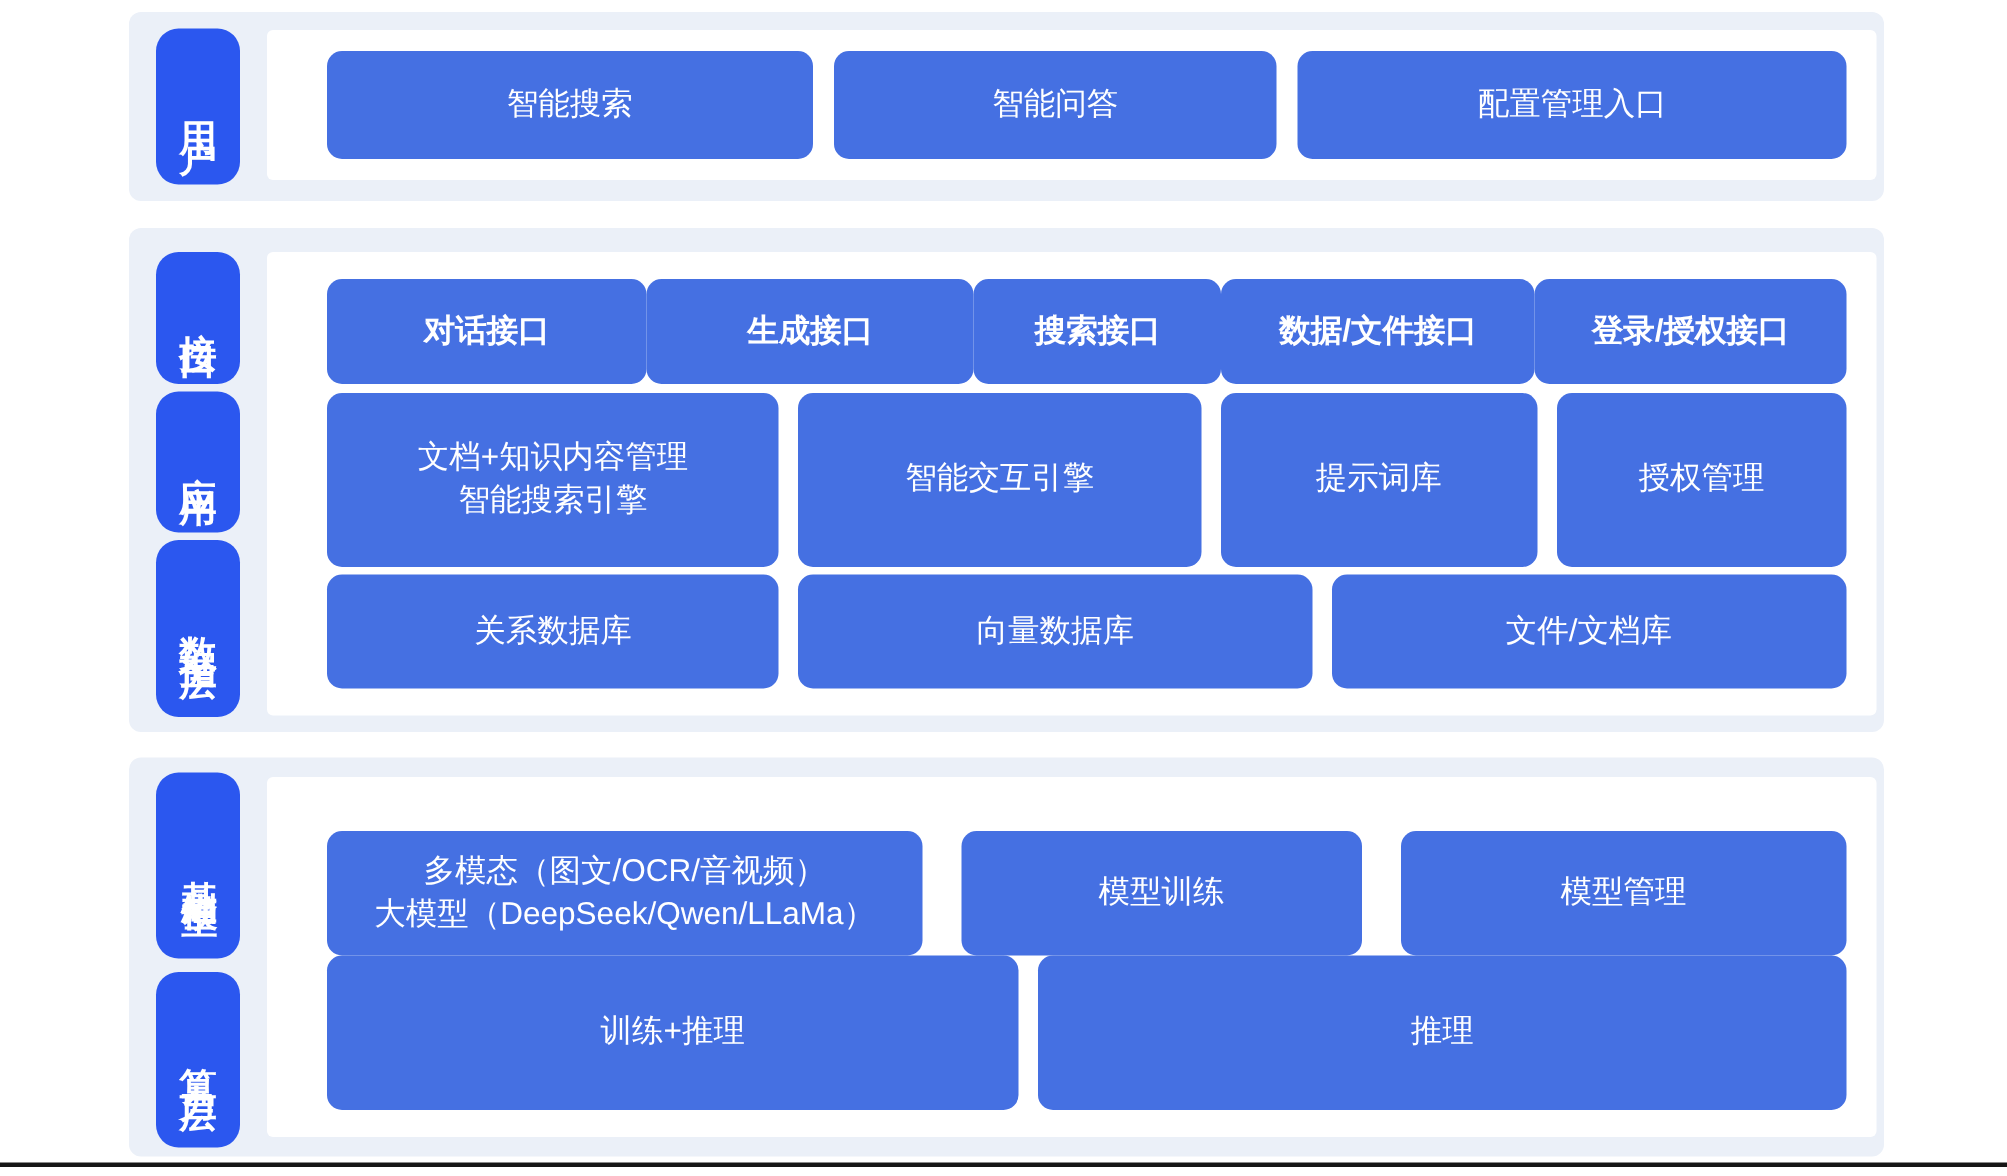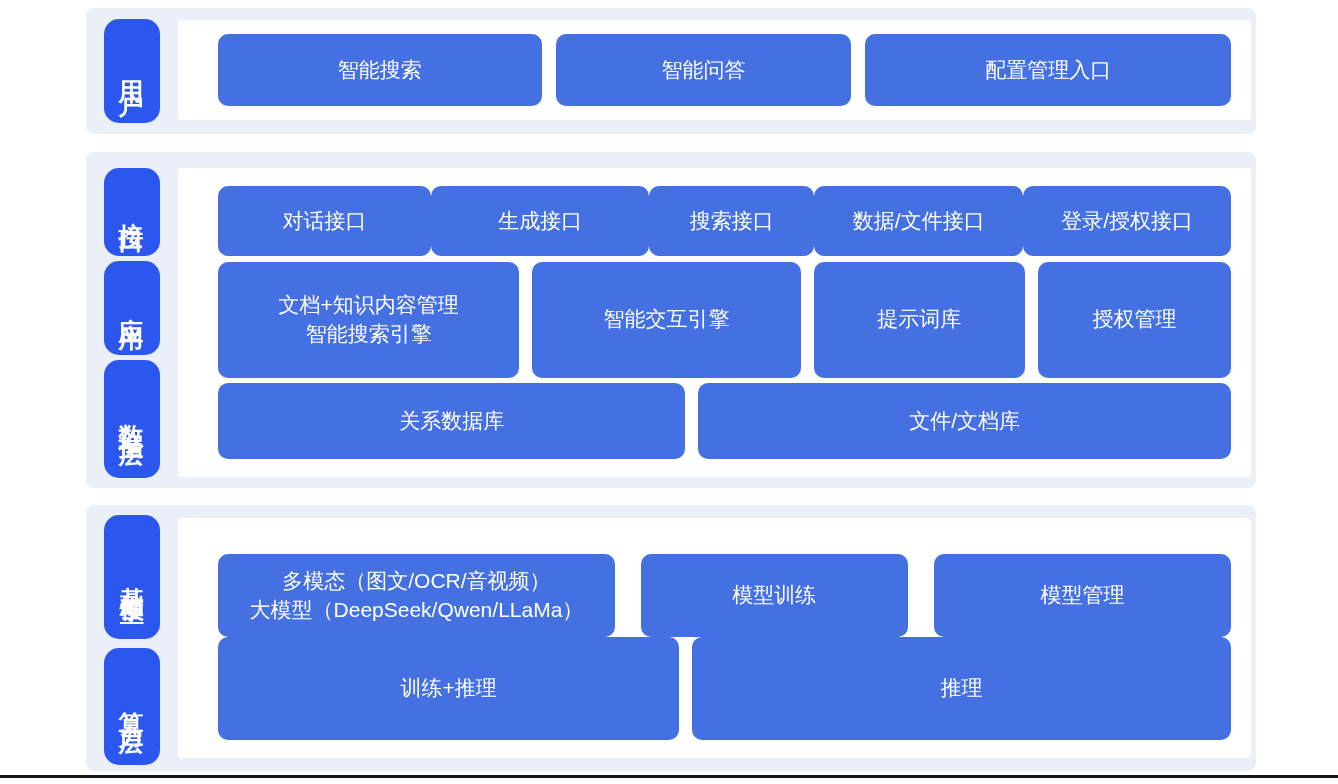--- a/index.html
+++ b/index.html
@@ -69,21 +69,21 @@
   }
   .section-1 .panel{margin:12px 5px 14px 0;padding:14px 20px 14px 40px;}
   .section-2 .panel{margin:16px 5px 11px 0;padding:18px 20px 18px 40px;}
   .section-3 .panel{margin:13px 5px 13px 0;padding:20px 20px 18px 40px;}
 
   .row{
     display:flex;
     align-items:stretch;
   }
   .section-1 .row{height:100%;gap:14px;}
-  .row-if{height:70px;}
+  .row-if{height:70px;font-weight:bold;}
   .row-app{height:116px;gap:13px;}
   .row-data{height:76px;gap:13px;}
   .row-model{height:86px;gap:26px;margin-top:16px;}
   .row-compute{height:106px;gap:13px;}
 
   .block{
     background:#4570e2;
     border-radius:10px;
     color:#ffffff;
     display:flex;align-items:center;justify-content:center;
@@ -144,20 +144,21 @@
       </div>
       <div class="row row-app">
         <div class="block" style="flex-grow:301;">文档+知识内容管理
 智能搜索引擎</div>
         <div class="block" style="flex-grow:268;text-align:center;">智能交互引擎</div>
         <div class="block" style="flex-grow:211;">提示词库</div>
         <div class="block" style="flex-grow:193;">授权管理</div>
       </div>
       <div class="row row-data">
         <div class="block" style="flex-grow:301;">关系数据库</div>
+        <div class="block" style="flex-grow:342;">向量数据库</div>
         <div class="block" style="flex-grow:343;">文件/文档库</div>
       </div>
     </div>
   </div>
 
   <div class="section section-3">
     <div class="label-col">
       <div class="layer-label chars-4 lbl-h124">
         <span>基础模型</span>
       </div>

